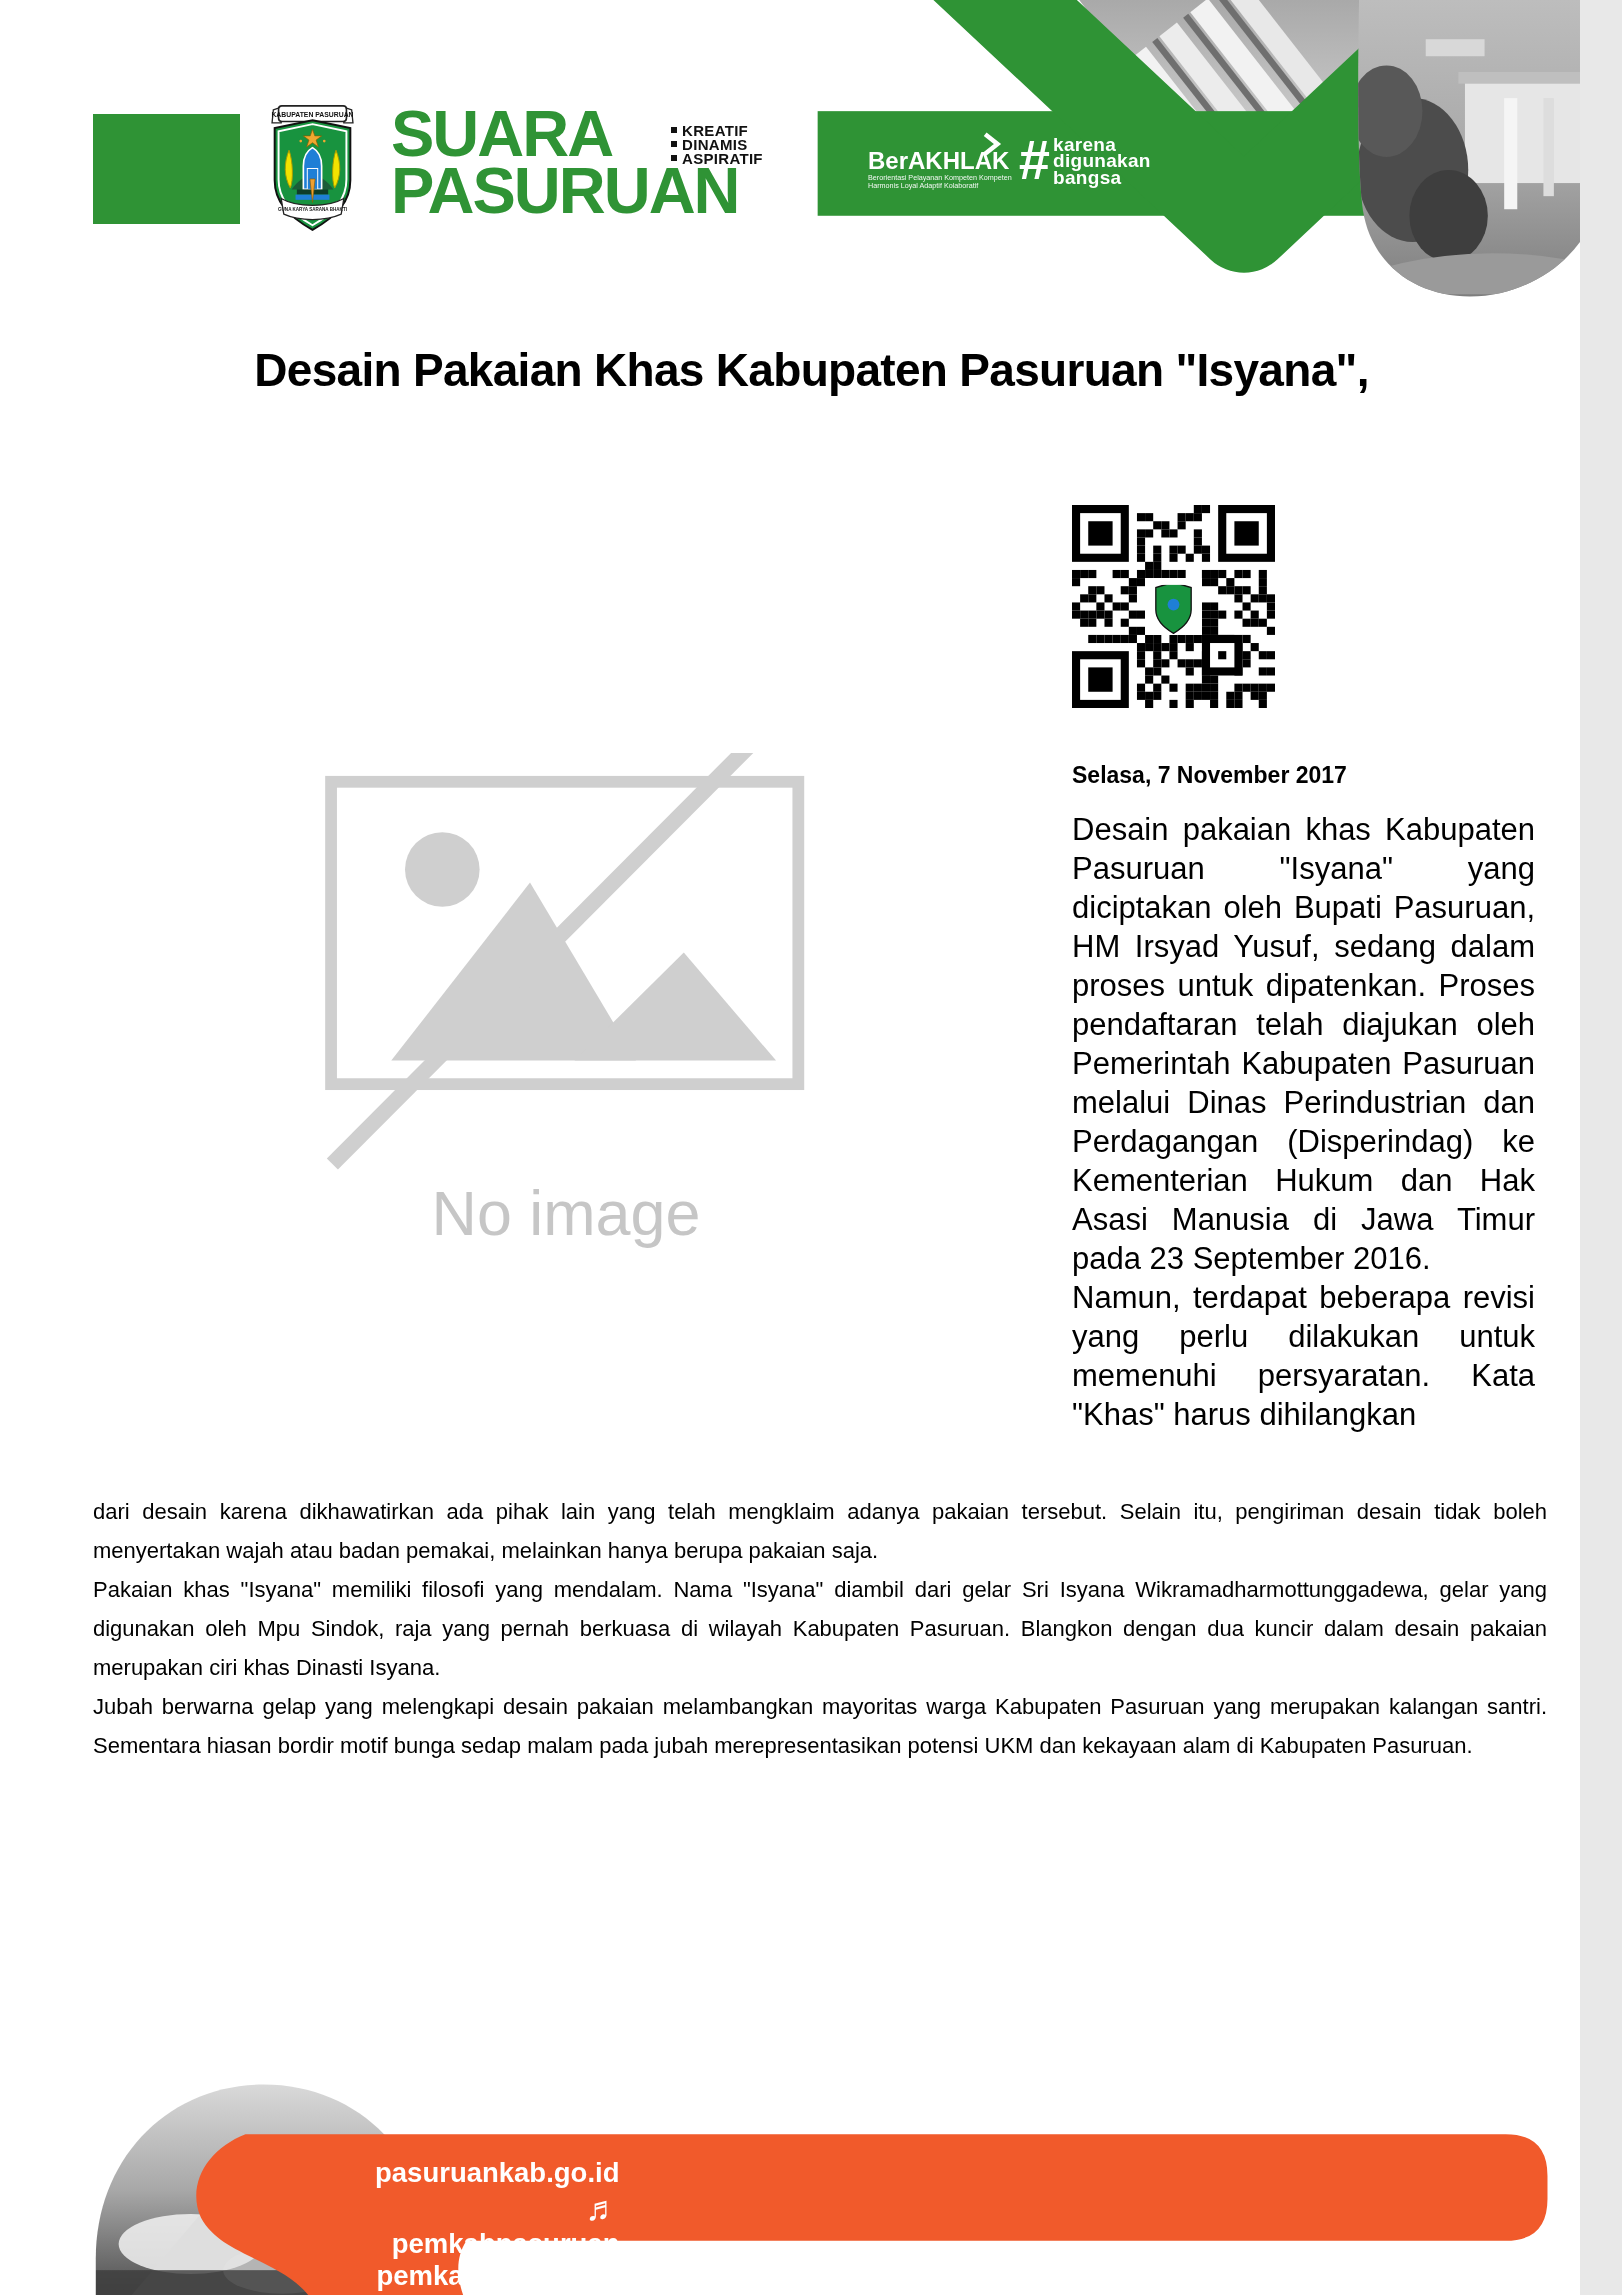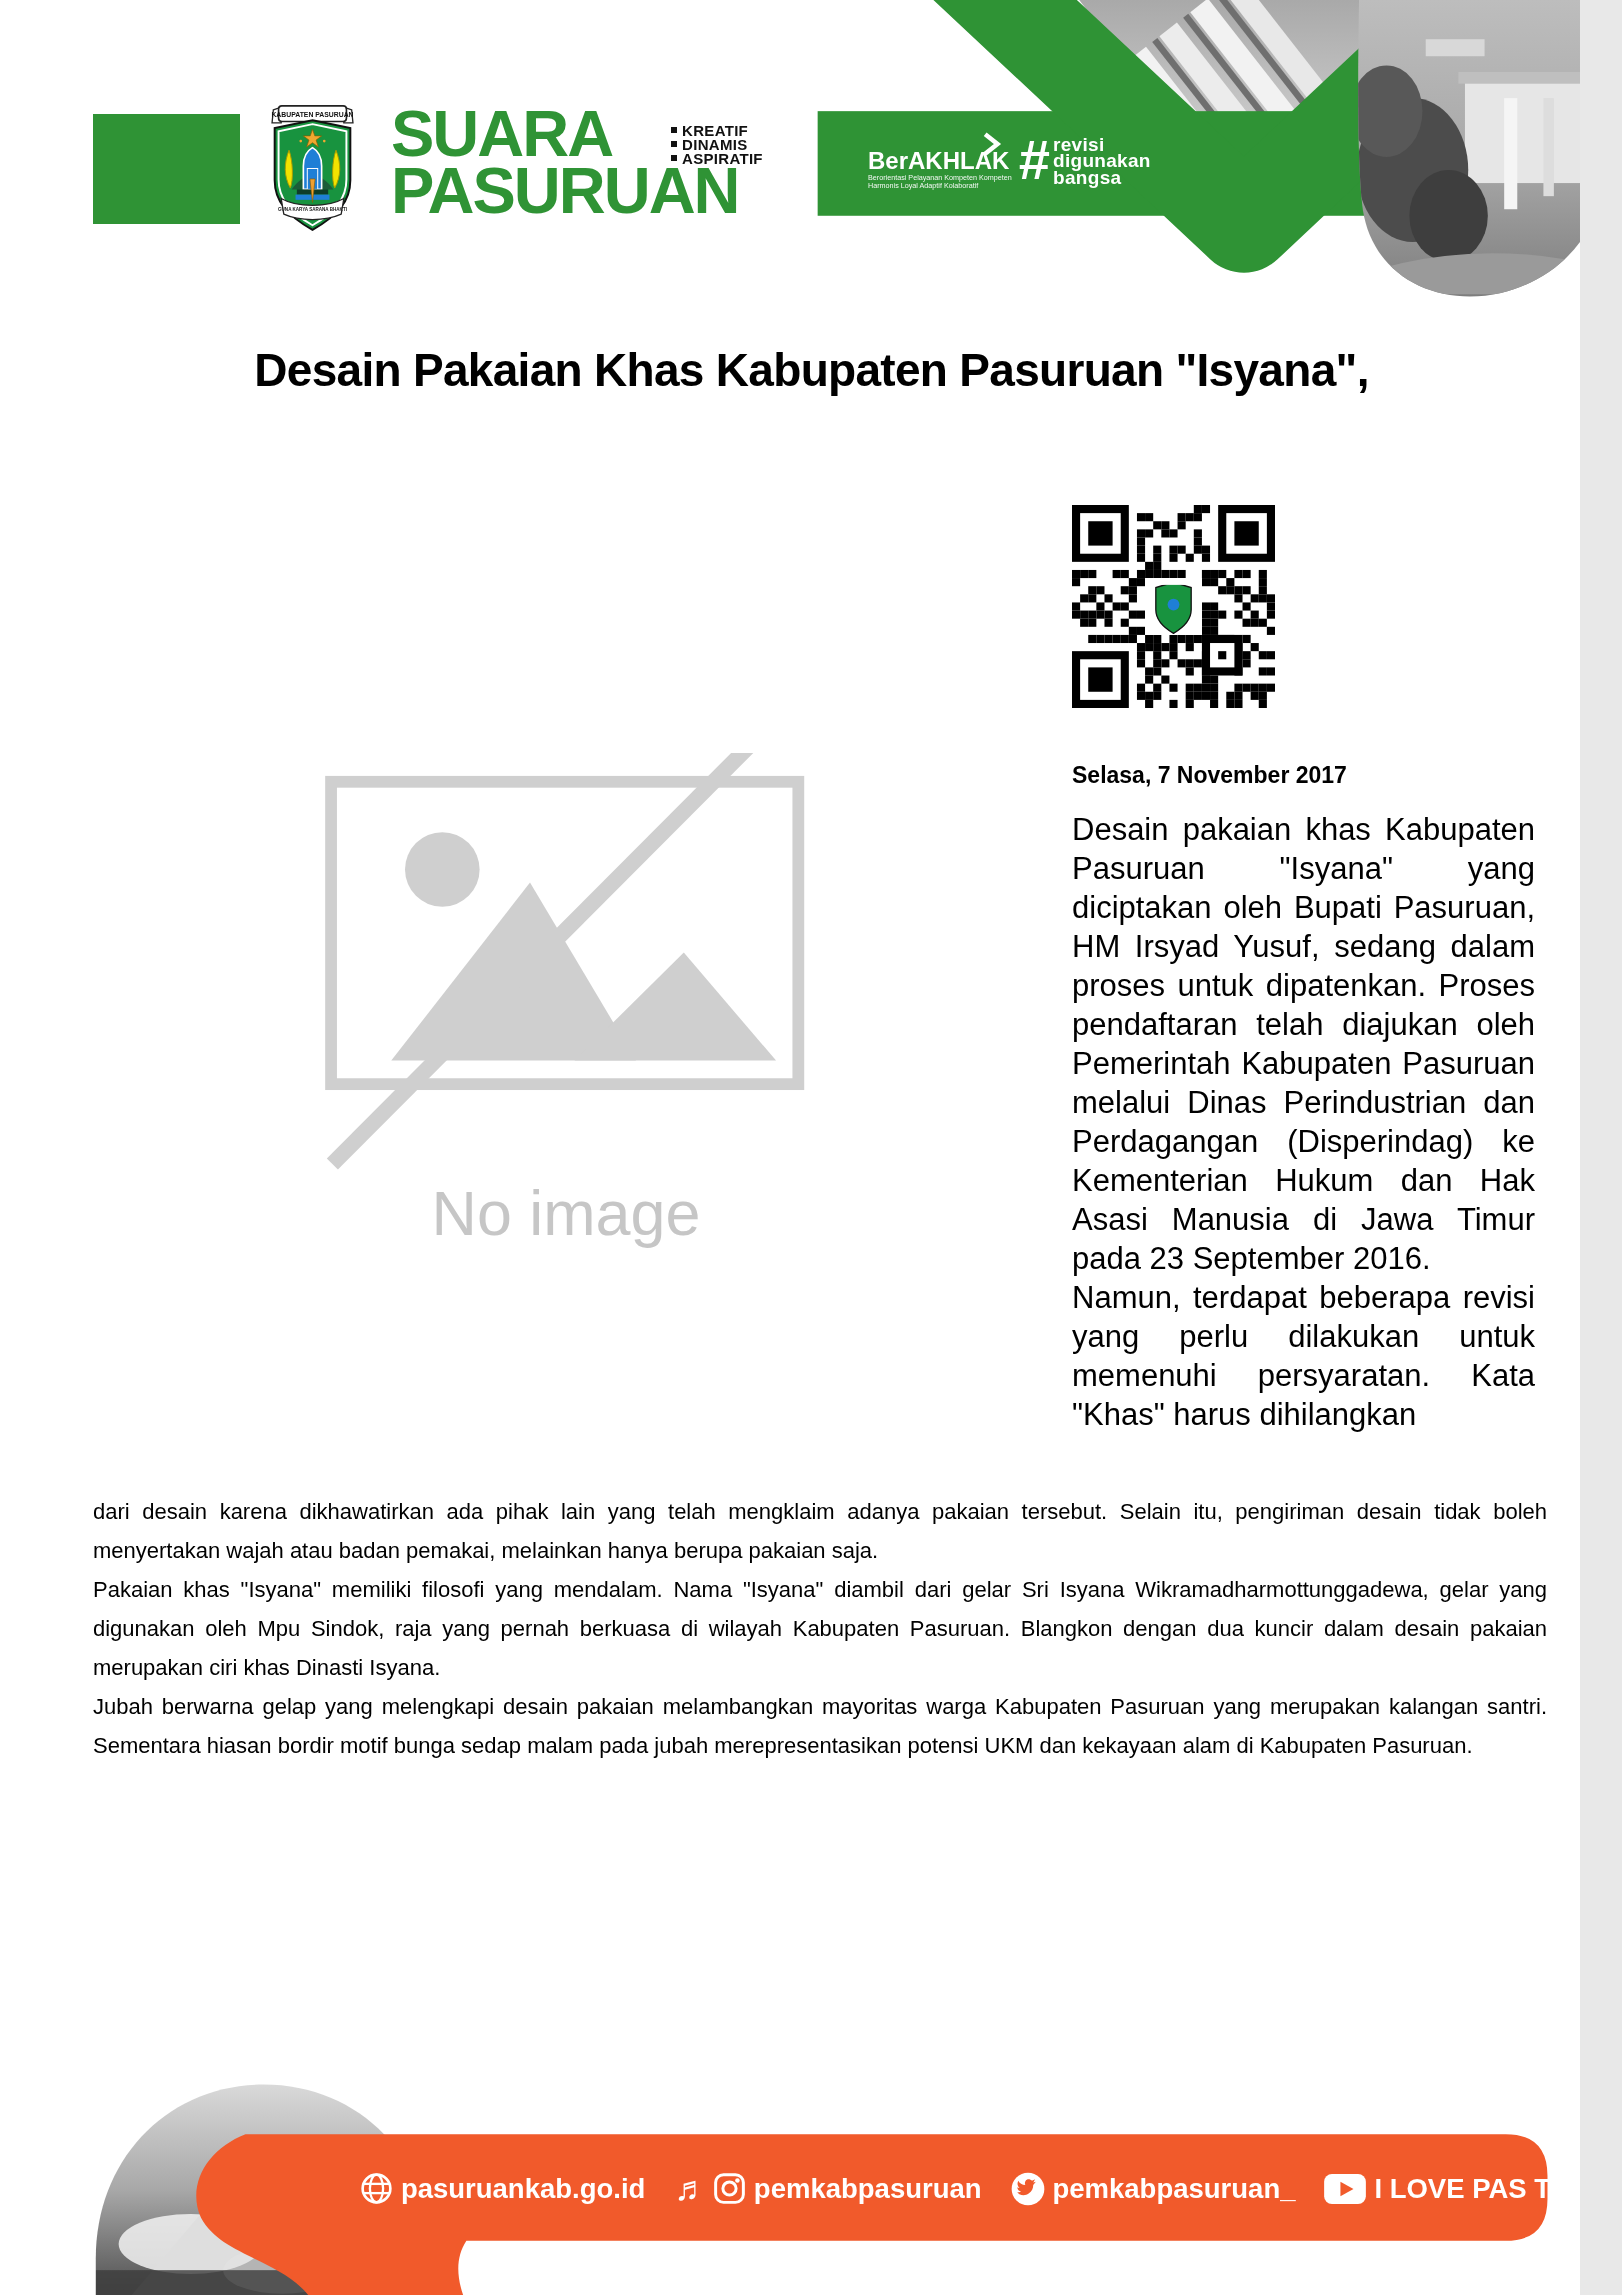--- a/index.html
+++ b/index.html
@@ -29,21 +29,21 @@
   
   .title{left:0;top:336px;width:1623px;text-align:center;font-size:46px;font-weight:700;
          line-height:68px;letter-spacing:-0.7px;}
   .date{left:1072px;top:762px;font-size:23px;font-weight:700;white-space:nowrap;}
   .colpars{left:1072px;top:810px;width:463px;}
   .colpars p{margin:0;font-size:31px;line-height:39px;text-align:justify;}
   .fullpars{left:93px;top:1492px;width:1454px;}
   .fullpars p{margin:0;font-size:22px;line-height:39px;text-align:justify;}
 
   
-  .footer-row{left:360px;top:2157px;height:63px;display:flex;align-items:center;}
+  .footer-row{left:375px;top:2157px;height:63px;display:flex;align-items:flex-end;flex-direction:column;}
   .footer-row .lbl{color:#fff;font-size:27.5px;font-weight:700;white-space:nowrap;}
   .gap-s{width:7.9px;}.gap-m{width:29px;}.gap-xs{width:4.6px;}
 </style>
 </head>
 <body>
 
 <div class="page">
 
   <div class="abs green-rect"></div>
 
@@ -144,21 +144,21 @@
     <div class="bt">BerAKHLAK</div>
     <div class="bs">Berorientasi Pelayanan Kompeten Kompeten</div>
     <div class="bs">Harmonis Loyal Adaptif Kolaboratif</div>
   </div>
   <svg class="abs chev" width="22" height="26" viewBox="0 0 34 40">
     <polyline points="8,5 27,20 8,35" fill="none" stroke="#fff" stroke-width="7"></polyline>
   </svg>
   <div class="abs hashtag">
     <div class="hash">#</div>
     <div class="words">
-      <div>revisi</div>
+      <div>karena</div>
       <div>digunakan</div>
       <div>bangsa</div>
     </div>
   </div>
 
   <h1 class="abs title" style="margin:0">
     <span>Desain Pakaian Khas Kabupaten Pasuruan "Isyana",</span><br>
   </h1>
 
   <svg class="abs" style="left:314px;top:753px" width="504" height="517" viewBox="0 0 770 790">

